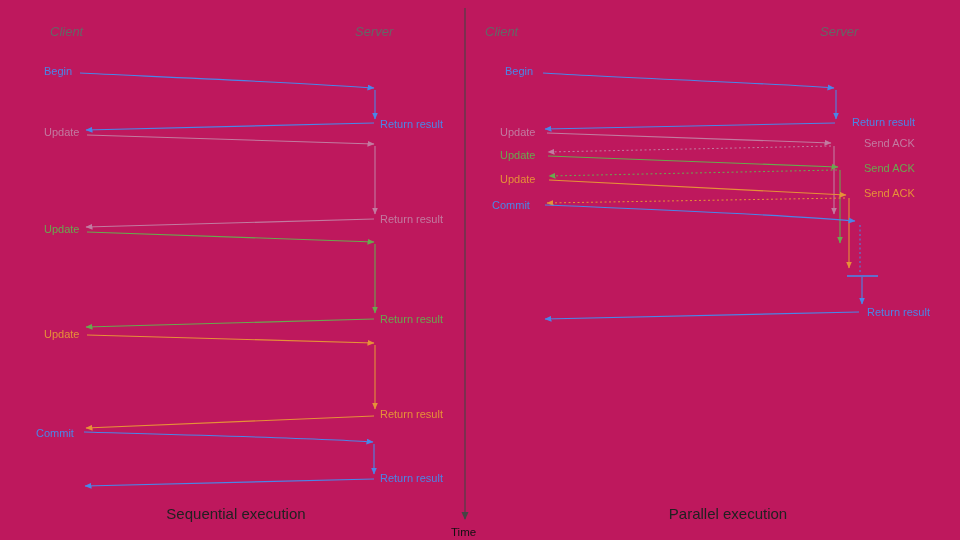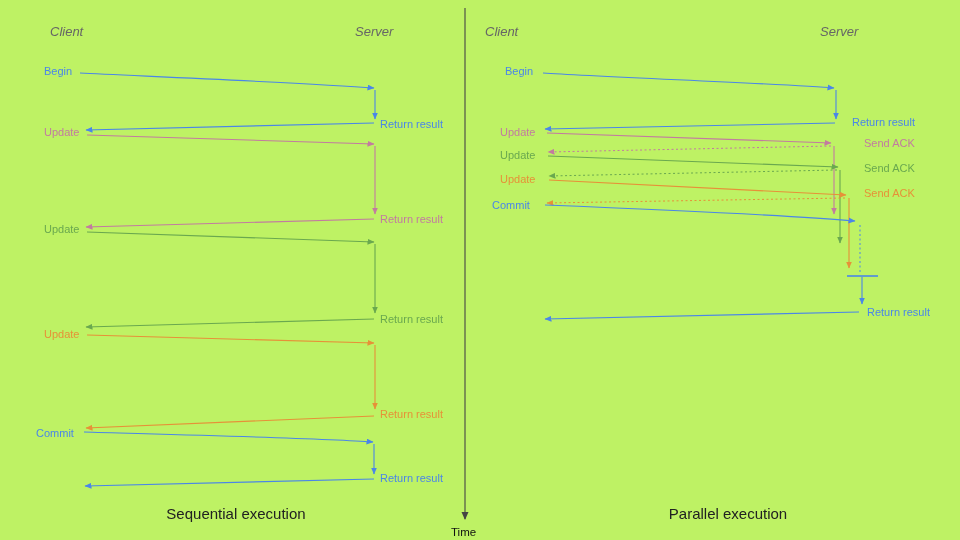--- a/index.html
+++ b/index.html
@@ -1,21 +1,21 @@
 <!DOCTYPE html>
 <html style="--blue: #4a86e8; --magenta: #c27ba0; --green: #6aa84f; --orange: #e69138; --axis: #444444; --heading: #666666; --title: #212121;"><head>
 <meta charset="utf-8">
 <style>
   :root{
     --blue:#4a86e8; --magenta:#c27ba0; --green:#6aa84f; --orange:#e69138;
     --axis:#444444; --heading:#666666; --title:#212121;
   }
   html,body{margin:0;padding:0;background:#ffffff;}
   .stage{
-    width:960px;height:540px;position:relative;background:#bef264;
+    width:960px;height:540px;position:relative;background:#be185d;
     font-family:"Liberation Sans", sans-serif;overflow:hidden;
   }
   svg{display:block;}
   text{font-family:"Liberation Sans", sans-serif;}
   .col-head{font-size:13px;font-style:italic;fill:var(--heading);}
   .msg{font-size:11px;}
   .panel-title{font-size:15px;fill:var(--title);text-anchor:middle;}
   .time-label{font-size:11.5px;fill:#111111;}
   .tx-blue{fill:var(--blue);} .tx-magenta{fill:var(--magenta);}
   .tx-green{fill:var(--green);} .tx-orange{fill:var(--orange);}

